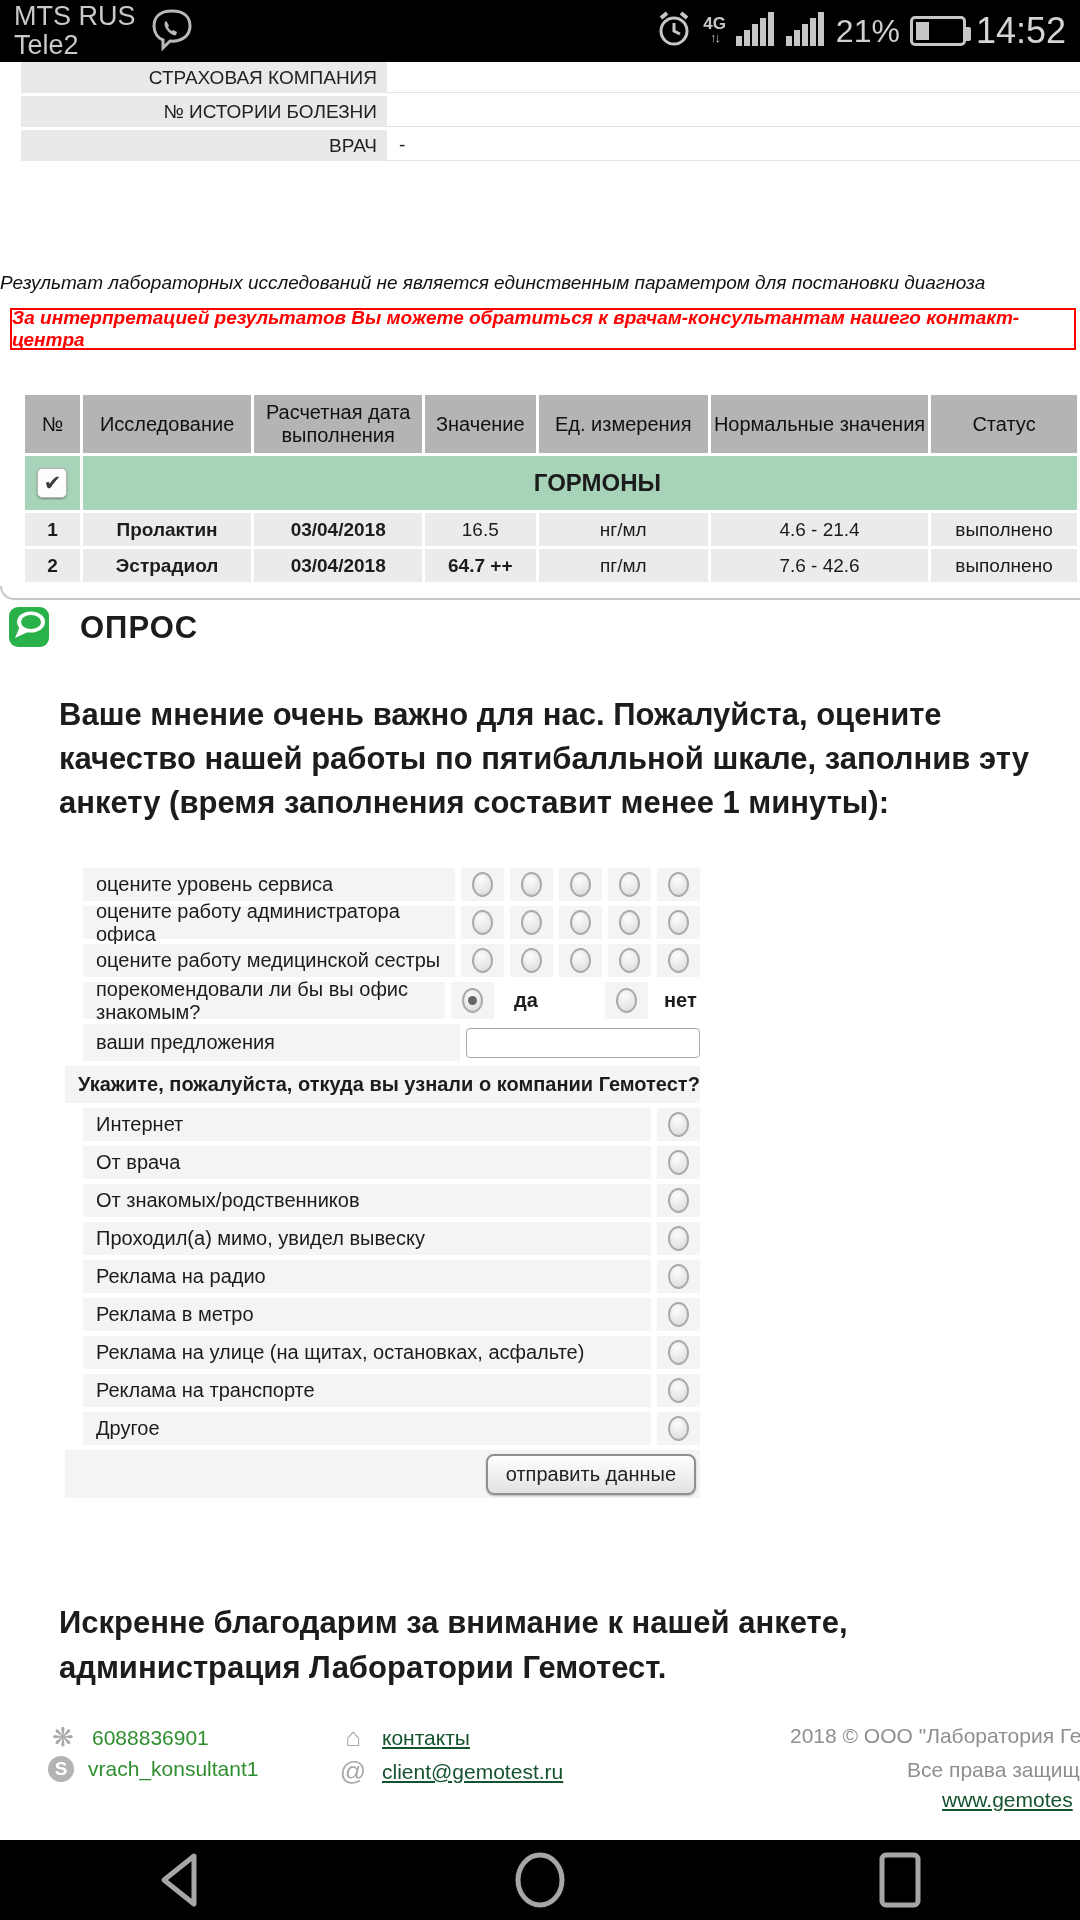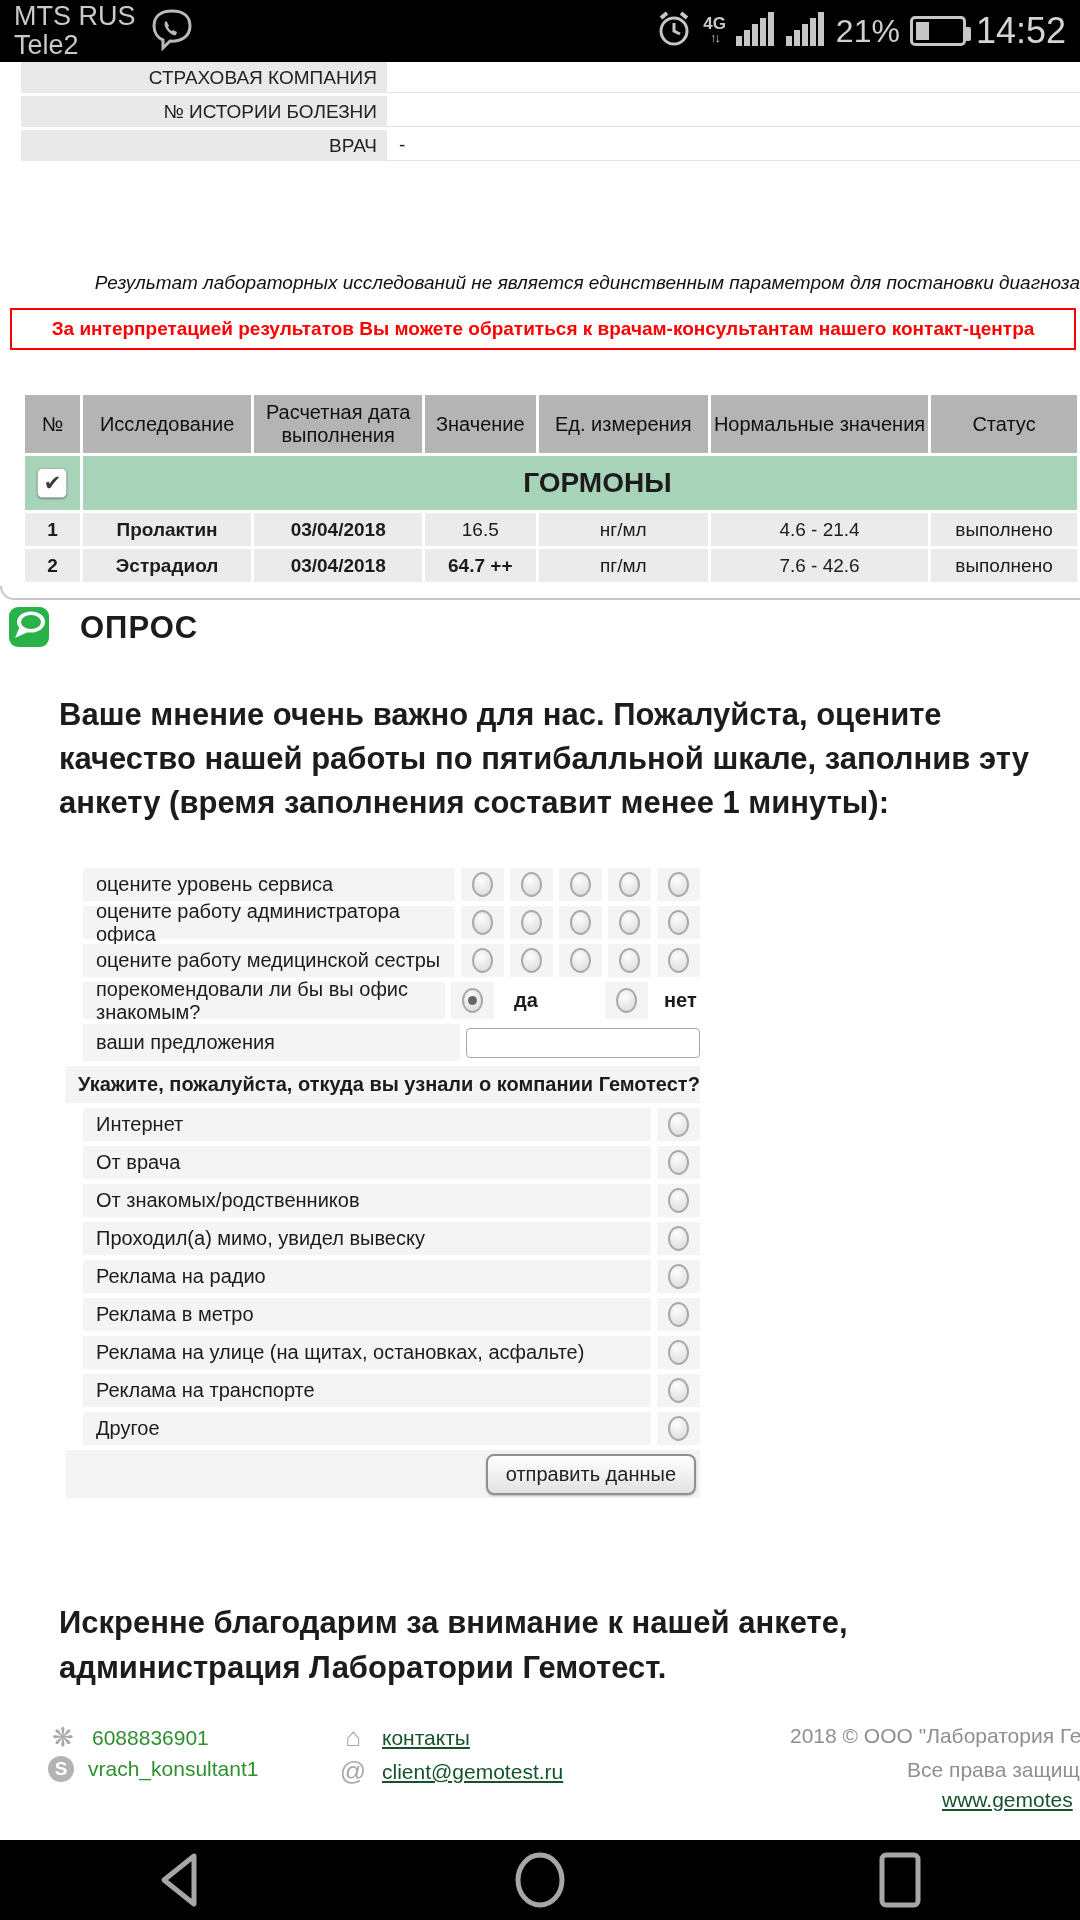--- a/index.html
+++ b/index.html
@@ -23,31 +23,31 @@
   .battery .nub { position:absolute; right:-8px; top:8px; width:5px; height:14px; background:#c6c6c6; border-radius:0 2px 2px 0; }
   .clock { font-size:36px; color:#d4d4d4; }
   
   .patient { position:absolute; top:62px; left:12px; right:0;padding-left:9px; }
   .p-row { display:flex; margin-bottom:3px; height:31px; }
   .p-label { width:366px; background:#e9e9e9; display:flex; align-items:center; justify-content:flex-end;
     padding-right:10px; font-size:19px; color:#222; }
   .p-value { flex:1; background:#fff; border-bottom:1px solid #e3e3e3; display:flex; align-items:center;
     padding-left:12px; font-size:19px; }
   
-  .disclaimer { position:absolute; top:272px; left:0; width:1080px; text-align:right;
+  .disclaimer { position:absolute; top:272px; left:0; width:1080px; text-align:left;
     font-style:italic; font-size:19px; color:#111; }
   .warnbox { position:absolute; top:308px; left:10px; width:1066px; height:42px; border:2px solid #f00;
     display:flex; align-items:center; justify-content:center; }
-  .warnbox span { color:#f00; font-weight:bold; font-size:19px; }
+  .warnbox span { color:#f00; font-weight:bold; font-style:italic; font-size:19px; }
   
   .results { position:absolute; top:392px; left:22px; border-collapse:separate; border-spacing:3px; }
   .results th { background:#b4b4b4; font-weight:normal; font-size:20px; color:#111; padding:6px 2px; height:58px; }
   .results td { font-size:19px; text-align:center; }
   .results .group td { background:#a7d3b9; height:54px; }
-  .results .group .gname { font-weight:bold; font-size:28px;padding-left:35px; }
+  .results .group .gname { font-weight:bold; font-size:24px;padding-left:35px; }
   .results .data td { background:#ebebeb; height:33px; }
   .cbx { display:inline-flex; width:30px; height:30px; background:#fdfdfd; border:1px solid #b5b5b5;
     border-radius:5px; box-shadow:0 1px 2px rgba(0,0,0,.35); align-items:center; justify-content:center;
     font-size:21px; color:#3a3a3a; font-weight:bold; }
   .bold { font-weight:bold; }
   .divider { position:absolute; top:586px; left:0; width:1080px; height:14px;
     border-bottom:2px solid #c9c9c9; border-left:2px solid #c9c9c9; border-bottom-left-radius:14px; }
   
   .opros { position:absolute; top:604px; left:8px; display:flex; align-items:center; }
   .opros-title { margin-left:30px; font-size:31px; font-weight:bold; letter-spacing:1px; }

